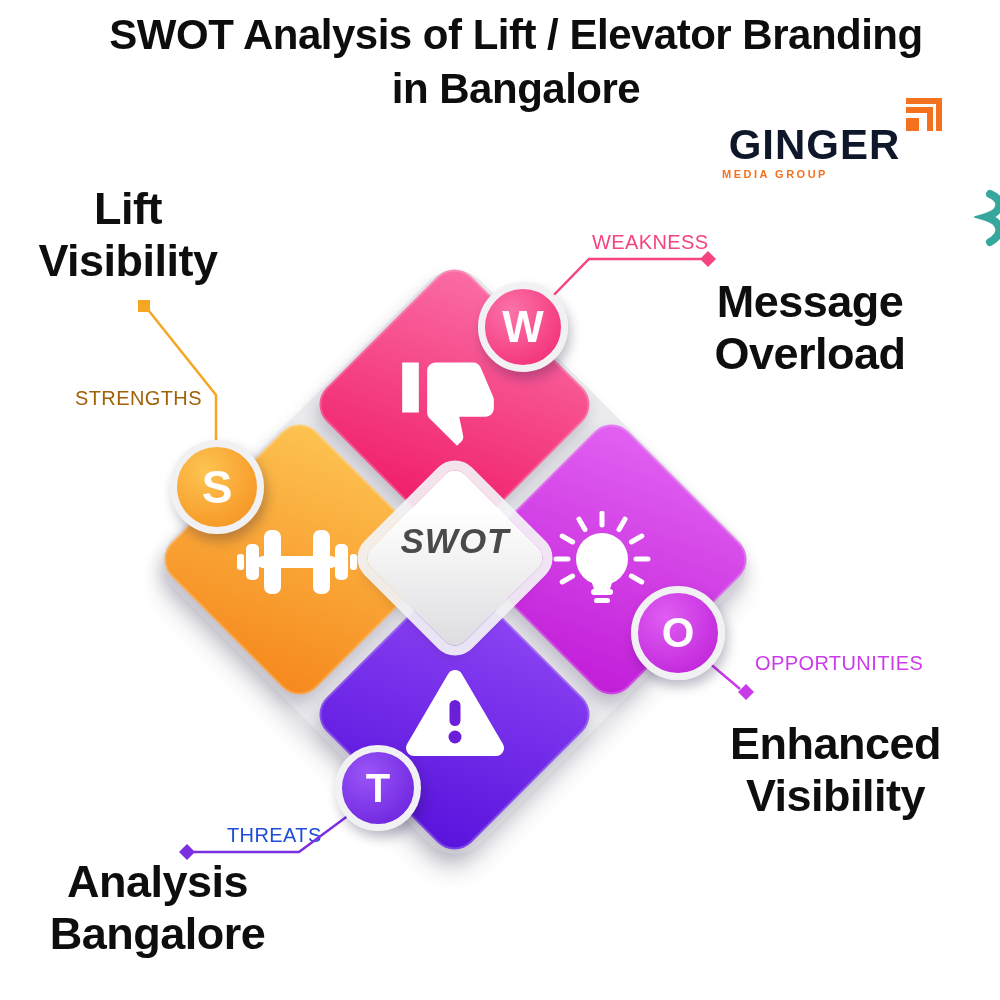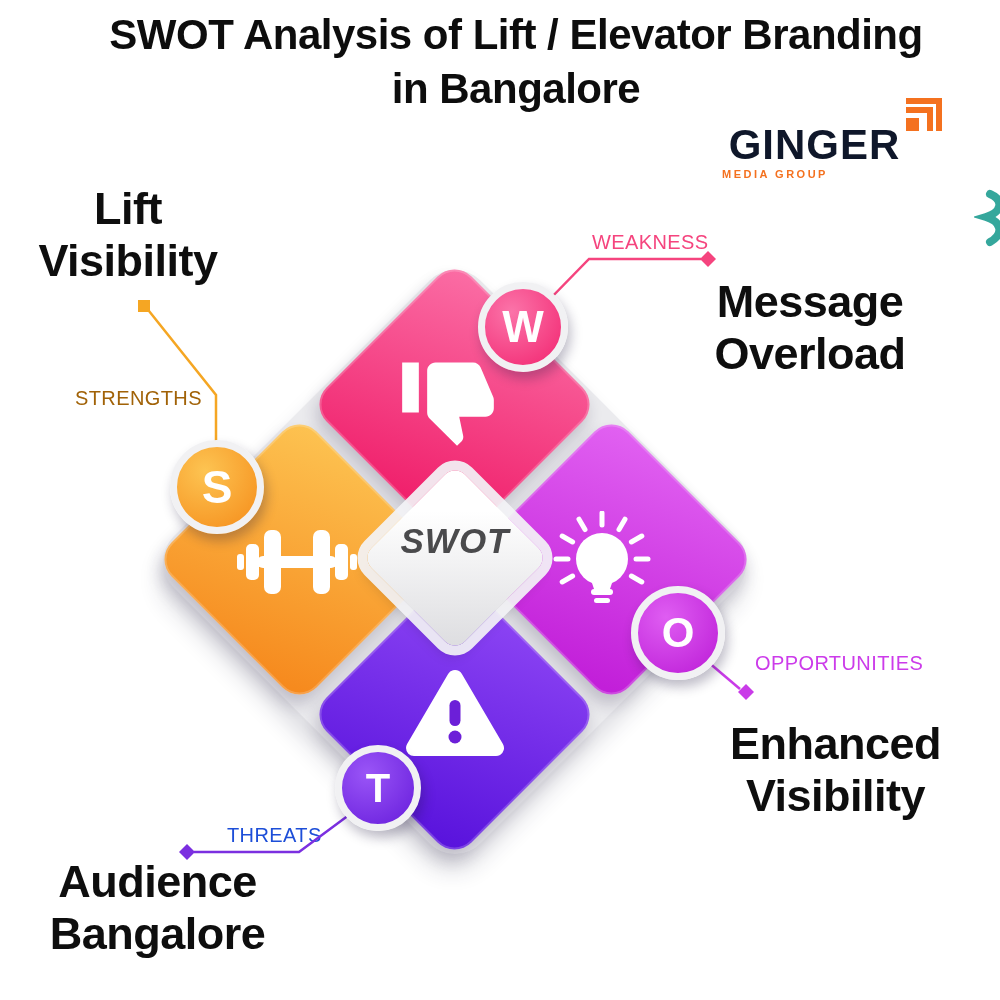--- a/index.html
+++ b/index.html
@@ -107,21 +107,21 @@
   </div>
   <div class="heading" id="heading-weakness">
     <div>Message</div>
     <div>Overload</div>
   </div>
   <div class="heading" id="heading-opportunities">
     <div>Enhanced</div>
     <div>Visibility</div>
   </div>
   <div class="heading" id="heading-threats">
-    <div>Audience</div>
+    <div>Analysis</div>
     <div>Bangalore</div>
   </div>
 
   <div class="category" id="cat-strengths">STRENGTHS</div>
   <div class="category" id="cat-weakness">WEAKNESS</div>
   <div class="category" id="cat-opportunities">OPPORTUNITIES</div>
   <div class="category" id="cat-threats">THREATS</div>
 
   <svg class="overlay" width="1000" height="1000" viewBox="0 0 1000 1000">
     <g>

